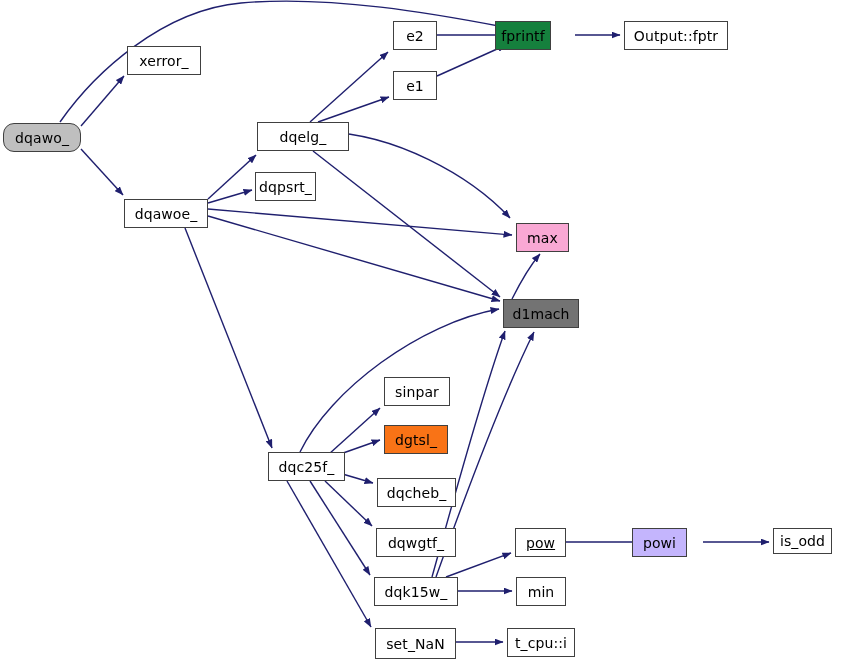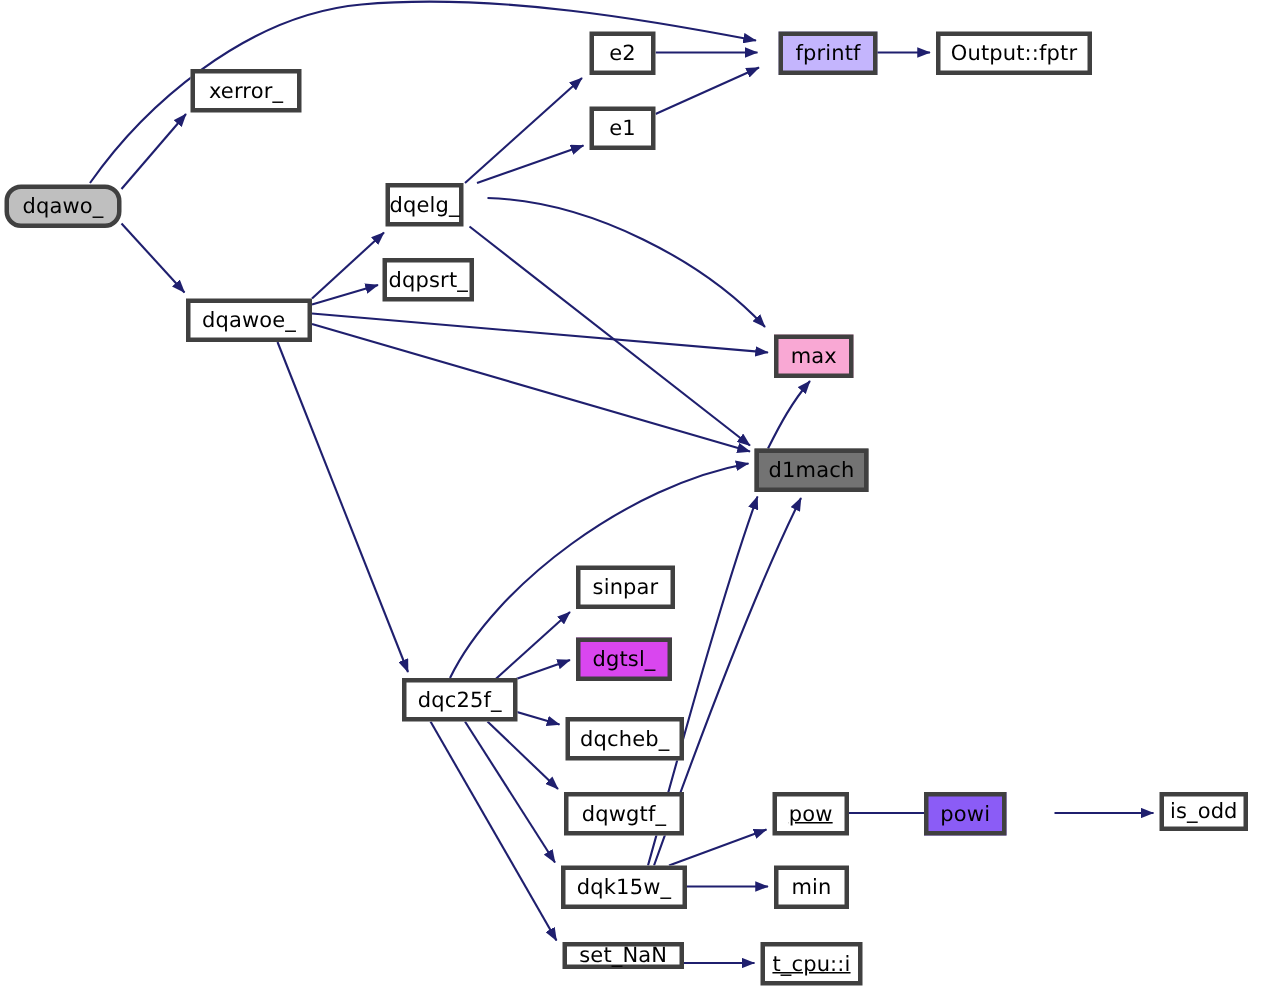--- a/index.html
+++ b/index.html
@@ -20,21 +20,21 @@
   #edges {
     position: absolute;
     left: 0;
     top: 0;
     width: 843px;
     height: 661px;
   }
   .node {
     position: absolute;
     box-sizing: border-box;
-    border: 3px solid #fca5a5;
+    border: 1px solid #fca5a5;
     background: #ffffff;
     color: #000000;
     font-size: 14px;
     line-height: 1;
     display: flex;
     align-items: center;
     justify-content: center;
     white-space: nowrap;
     letter-spacing: 0.1px;
   }
@@ -83,34 +83,34 @@
         <path d="M 458,591 L 512,591" stroke="#1f1f6e" marker-end="url(#arrow)"></path>
         <path d="M 456,642 L 503,642" stroke="#1f1f6e" marker-end="url(#arrow)"></path>
         <path d="M 566,542 L 644,542" stroke="#1f1f6e" marker-end="url(#arrow)"></path>
         <path d="M 703,542 L 769,542" stroke="#1f1f6e" marker-end="url(#arrow)"></path>
       </g>
   </svg>
   <div id="node-layer">
       <div class="node current" style="left: 3px; top: 123px; width: 78px; height: 29px; border-color: rgb(64, 64, 64); background: rgb(191, 191, 191); border-radius: 11px;">dqawo_</div>
       <div class="node" style="left: 127px; top: 46px; width: 74px; height: 29px; border-color: rgb(64, 64, 64); background: rgb(255, 255, 255);">xerror_</div>
       <div class="node" style="left: 124px; top: 199px; width: 84px; height: 29px; border-color: rgb(64, 64, 64); background: rgb(255, 255, 255);">dqawoe_</div>
-      <div class="node" style="left: 257px; top: 122px; width: 52px; height: 29px; border-color: rgb(64, 64, 64); background: rgb(255, 255, 255);">dqelg_</div>
+      <div class="node" style="left: 257px; top: 122px; width: 92px; height: 29px; border-color: rgb(64, 64, 64); background: rgb(255, 255, 255);">dqelg_</div>
       <div class="node" style="left: 255px; top: 172px; width: 61px; height: 29px; border-color: rgb(64, 64, 64); background: rgb(255, 255, 255);">dqpsrt_</div>
       <div class="node" style="left: 393px; top: 21px; width: 44px; height: 29px; border-color: rgb(64, 64, 64); background: rgb(255, 255, 255);">e2</div>
       <div class="node" style="left: 393px; top: 71px; width: 44px; height: 29px; border-color: rgb(64, 64, 64); background: rgb(255, 255, 255);">e1</div>
-      <div class="node" style="left: 519px; top: 21px; width: 66px; height: 29px; border-color: rgb(64, 64, 64); background: #c4b5fd;">fprintf</div>
+      <div class="node" style="left: 495px; top: 21px; width: 56px; height: 29px; border-color: rgb(64, 64, 64); background: #15803d;">fprintf</div>
       <div class="node" style="left: 624px; top: 21px; width: 104px; height: 29px; border-color: rgb(64, 64, 64); background: rgb(255, 255, 255);">Output::fptr</div>
       <div class="node" style="left: 516px; top: 223px; width: 53px; height: 29px; border-color: rgb(64, 64, 64); background: #f9a8d4;">max</div>
       <div class="node" style="left: 503px; top: 299px; width: 76px; height: 29px; border-color: rgb(64, 64, 64); background: #737373;">d1mach</div>
       <div class="node" style="left: 268px; top: 452px; width: 77px; height: 29px; border-color: rgb(64, 64, 64); background: rgb(255, 255, 255);">dqc25f_</div>
       <div class="node" style="left: 384px; top: 377px; width: 66px; height: 29px; border-color: rgb(64, 64, 64); background: rgb(255, 255, 255);">sinpar</div>
-      <div class="node" style="left: 384px; top: 425px; width: 64px; height: 29px; border-color: rgb(64, 64, 64); background: #d946ef;">dgtsl_</div>
+      <div class="node" style="left: 384px; top: 425px; width: 64px; height: 29px; border-color: rgb(64, 64, 64); background: #f97316;">dgtsl_</div>
       <div class="node" style="left: 377px; top: 478px; width: 79px; height: 29px; border-color: rgb(64, 64, 64); background: rgb(255, 255, 255);">dqcheb_</div>
       <div class="node" style="left: 376px; top: 528px; width: 80px; height: 29px; border-color: rgb(64, 64, 64); background: rgb(255, 255, 255);">dqwgtf_</div>
       <div class="node" style="left: 374px; top: 577px; width: 84px; height: 29px; border-color: rgb(64, 64, 64); background: rgb(255, 255, 255);">dqk15w_</div>
-      <div class="node" style="left: 375px; top: 628px; width: 81px; height: 18px; border-color: rgb(64, 64, 64); background: rgb(255, 255, 255);">set_NaN</div>
+      <div class="node" style="left: 375px; top: 628px; width: 81px; height: 31px; border-color: rgb(64, 64, 64); background: rgb(255, 255, 255);">set_NaN</div>
       <div class="node" style="left: 515px; top: 528px; width: 51px; height: 29px; border-color: rgb(64, 64, 64); background: rgb(255, 255, 255); text-decoration: underline;">pow</div>
       <div class="node" style="left: 516px; top: 577px; width: 50px; height: 29px; border-color: rgb(64, 64, 64); background: rgb(255, 255, 255);">min</div>
-      <div class="node" style="left: 507px; top: 628px; width: 68px; height: 29px; border-color: rgb(64, 64, 64); background: rgb(255, 255, 255); text-decoration: underline;">t_cpu::i</div>
-      <div class="node" style="left: 616px; top: 528px; width: 55px; height: 29px; border-color: rgb(64, 64, 64); background: #8b5cf6;">powi</div>
+      <div class="node" style="left: 507px; top: 628px; width: 68px; height: 29px; border-color: rgb(64, 64, 64); background: rgb(255, 255, 255);">t_cpu::i</div>
+      <div class="node" style="left: 632px; top: 528px; width: 55px; height: 29px; border-color: rgb(64, 64, 64); background: #c4b5fd;">powi</div>
       <div class="node" style="left: 773px; top: 528px; width: 59px; height: 26px; border-color: rgb(64, 64, 64); background: rgb(255, 255, 255);">is_odd</div>
     </div>
 </div>
 
 </body></html>

